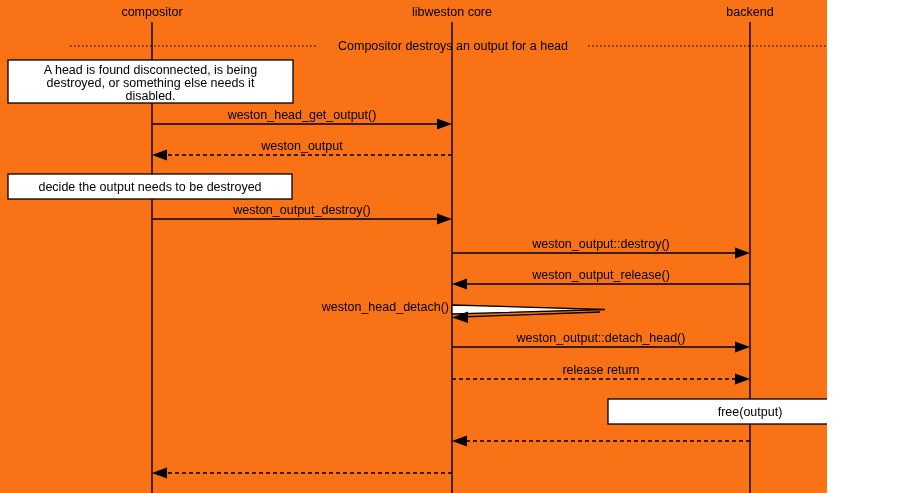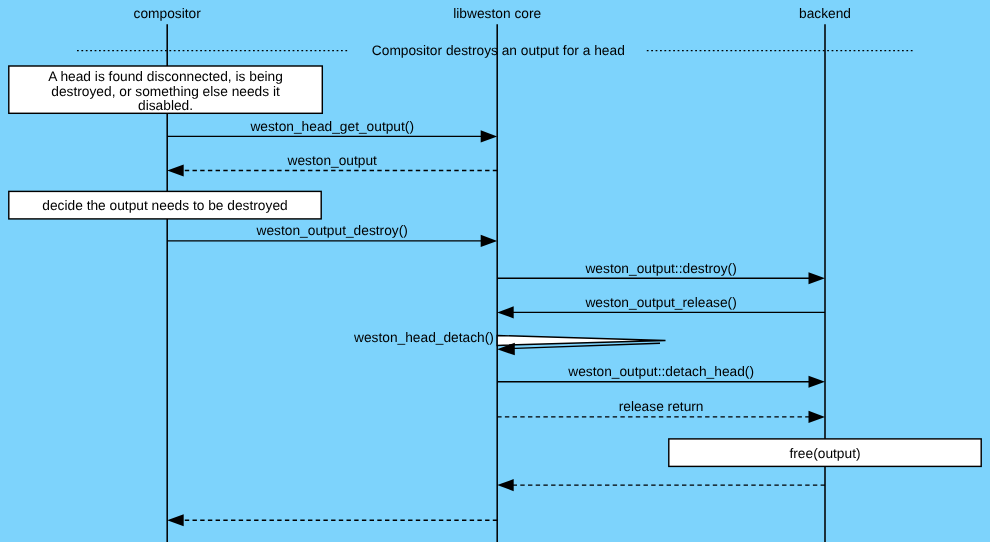--- a/index.html
+++ b/index.html
@@ -2,23 +2,23 @@
 <html><head>
 <meta charset="utf-8">
 <style>
   html, body {
     margin: 0;
     padding: 0;
     background: #ffffff;
   }
   #diagram-root {
     position: relative;
-    width: 900px;
+    width: 827px;
     height: 493px;
-    background: #7dd3fc;
+    background: #f97316;
     font-family: "Liberation Sans", sans-serif;
     overflow: hidden;
     text-decoration: underline;
   }
   #seq-svg {
     position: absolute;
     left: 0;
     top: 0;
     width: 900px;
     height: 493px;

